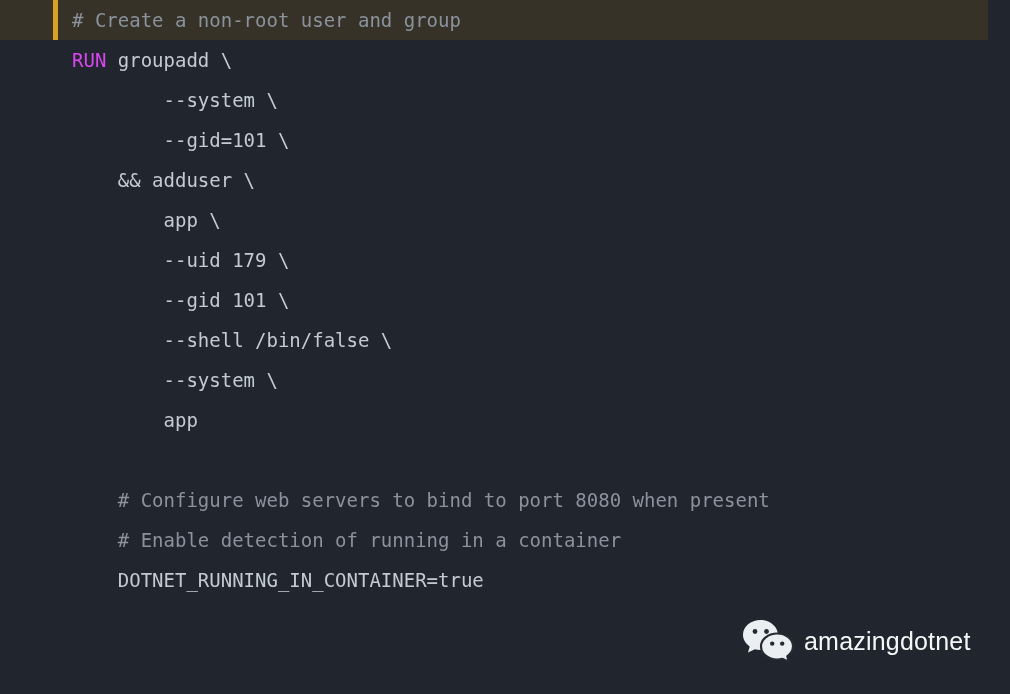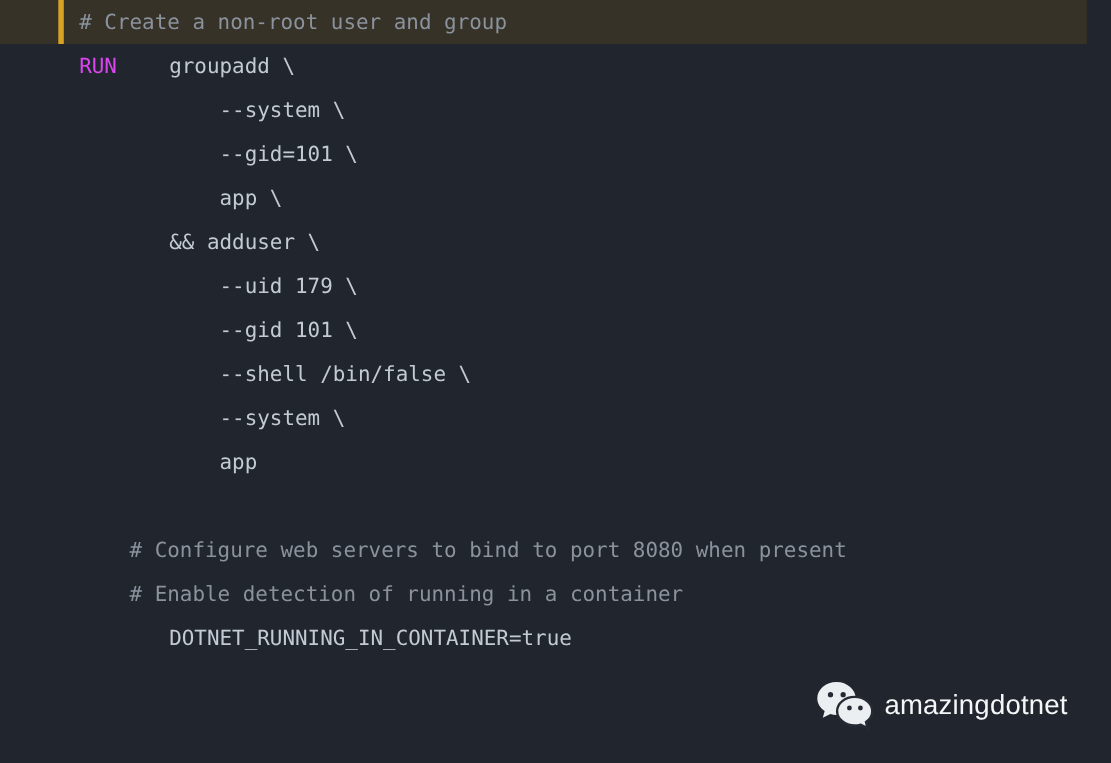--- a/index.html
+++ b/index.html
@@ -52,21 +52,21 @@
     position: absolute;
     left: 53px;
     top: 0;
     bottom: 0;
     width: 5px;
     background: #d8a225;
   }
 
   .tok-kw      { color: #f07178; }
   .tok-comment { color: #8a929d; }
-  .tok-text    { color: #c2cad4; padding-left: 36px; }
+  .tok-text    { color: #c2cad4; }
 
   
   #watermark {
     position: absolute;
     left: 742px;
     top: 618px;
     display: flex;
     align-items: center;
     gap: 10px;
     pointer-events: none;
@@ -87,22 +87,22 @@
 <style>#screenshot{background:#21262e;}.code-line{color:#c2cad4;}.code-line.highlighted{background:#373227;}.code-line.highlighted::before{background:#d8a225;}.tok-kw{color:#d946ef;margin-top:10px;}.tok-comment{color:#8a929d;}.tok-text{color:#c2cad4;}#watermark .wm-label{color:#f4f6f8;}</style></head>
 <body>
 
 <div id="screenshot">
 
   <div id="code-block">
       <div class="code-line highlighted"><span class="tok-comment"># Create a non-root user and group</span></div>
       <div class="code-line"><span class="tok-kw">RUN</span><span class="tok-text"> groupadd \</span></div>
       <div class="code-line"><span>        </span><span class="tok-text">--system \</span></div>
       <div class="code-line"><span>        </span><span class="tok-text">--gid=101 \</span></div>
+      <div class="code-line"><span>    </span><span class="tok-text">&amp;&amp; adduser \</span></div>
       <div class="code-line"><span>        </span><span class="tok-text">app \</span></div>
-      <div class="code-line"><span>    </span><span class="tok-text">&amp;&amp; adduser \</span></div>
       <div class="code-line"><span>        </span><span class="tok-text">--uid 179 \</span></div>
       <div class="code-line"><span>        </span><span class="tok-text">--gid 101 \</span></div>
       <div class="code-line"><span>        </span><span class="tok-text">--shell /bin/false \</span></div>
       <div class="code-line"><span>        </span><span class="tok-text">--system \</span></div>
       <div class="code-line"><span>        </span><span class="tok-text">app</span></div>
       <div class="code-line">&nbsp;</div>
       <div class="code-line"><span>    </span><span class="tok-comment"># Configure web servers to bind to port 8080 when present</span></div>
       <div class="code-line"><span>    </span><span class="tok-comment"># Enable detection of running in a container</span></div>
       <div class="code-line"><span>    </span><span class="tok-text">DOTNET_RUNNING_IN_CONTAINER=true</span></div>
     </div>

